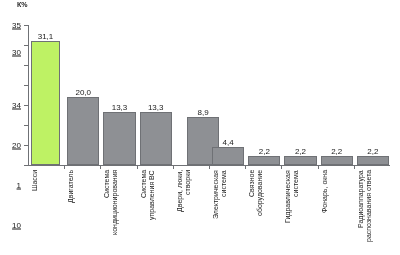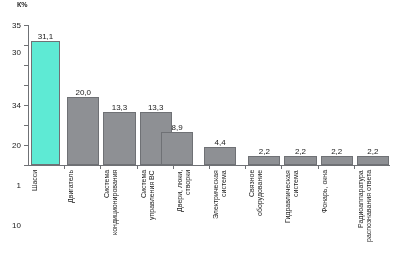--- a/index.html
+++ b/index.html
@@ -63,20 +63,21 @@
     background: #6f7175;
   }
   .ylabel {
     position: absolute;
     right: 100%;
     margin-right: 3px;
     transform: translateY(-50%);
     font-size: 8px;
     color: #1a1a1a;
     white-space: nowrap;
+    text-decoration: underline;
   }
 
   
   .xtick {
     position: absolute;
     top: 140px;
     width: 1px;
     height: 4px;
     background: #6f7175;
   }
@@ -138,41 +139,41 @@
       </div>
       <div class="ytick" style="top: 40px;">
         <div class="ylabel" style="top: 40px;">34</div>
       </div>
       <div class="ytick" style="top: 20px;">
         <div class="ylabel" style="top: 7px;">30</div>
       </div>
       <div class="ytick" style="top: 0px;">
         <div class="ylabel" style="top: 0px;">35</div>
       </div>
-      <div class="bar" style="left: 3px; width: 29px; height: 124.4px; background: #5eead4; border-color: rgb(111, 113, 117); margin-top: 29px;">
+      <div class="bar" style="left: 3px; width: 29px; height: 124.4px; background: #bef264; border-color: rgb(111, 113, 117); margin-top: 29px;">
         <div class="bar-value">31,1</div>
       </div>
       <div class="xtick" style="left: 36.2px;"></div>
       <div class="bar" style="left: 39.2px; width: 32.2px; height: 68px; background: rgb(142, 144, 148); border-color: rgb(111, 113, 117);">
         <div class="bar-value">20,0</div>
       </div>
       <div class="xtick" style="left: 72.4px;"></div>
       <div class="bar" style="left: 75.4px; width: 32.2px; height: 53.2px; background: rgb(142, 144, 148); border-color: rgb(111, 113, 117);">
         <div class="bar-value">13,3</div>
       </div>
       <div class="xtick" style="left: 108.6px;"></div>
       <div class="bar" style="left: 111.6px; width: 32.2px; height: 53.2px; background: rgb(142, 144, 148); border-color: rgb(111, 113, 117);">
         <div class="bar-value">13,3</div>
       </div>
       <div class="xtick" style="left: 144.8px;"></div>
-      <div class="bar" style="left: 133px; width: 32.2px; height: 33px; background: rgb(142, 144, 148); border-color: rgb(111, 113, 117);">
+      <div class="bar" style="left: 159px; width: 32.2px; height: 48px; background: rgb(142, 144, 148); border-color: rgb(111, 113, 117);">
         <div class="bar-value">8,9</div>
       </div>
       <div class="xtick" style="left: 181px;"></div>
-      <div class="bar" style="left: 176px; width: 32.2px; height: 17.6px; background: rgb(142, 144, 148); border-color: rgb(111, 113, 117);">
+      <div class="bar" style="left: 184px; width: 32.2px; height: 17.6px; background: rgb(142, 144, 148); border-color: rgb(111, 113, 117);">
         <div class="bar-value">4,4</div>
       </div>
       <div class="xtick" style="left: 217.2px;"></div>
       <div class="bar" style="left: 220.2px; width: 32.2px; height: 8.8px; background: rgb(142, 144, 148); border-color: rgb(111, 113, 117);">
         <div class="bar-value">2,2</div>
       </div>
       <div class="xtick" style="left: 253.4px;"></div>
       <div class="bar" style="left: 256.4px; width: 32.2px; height: 8.8px; background: rgb(142, 144, 148); border-color: rgb(111, 113, 117);">
         <div class="bar-value">2,2</div>
       </div>

